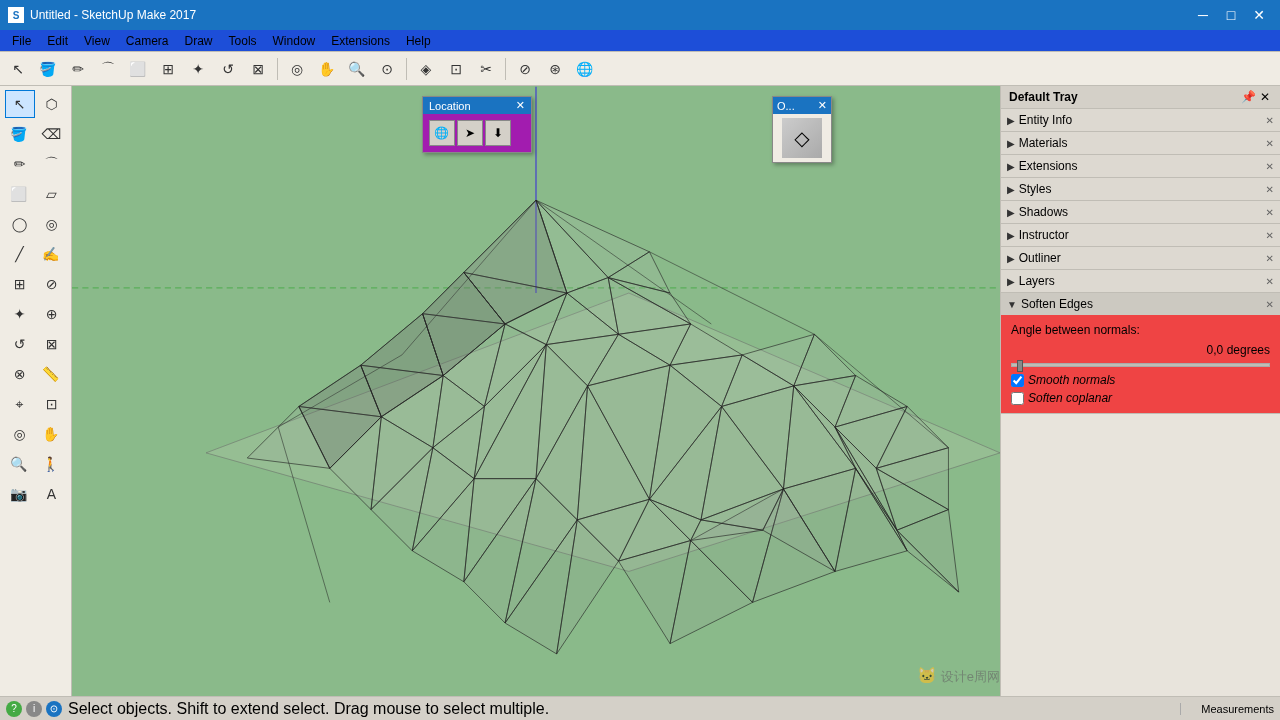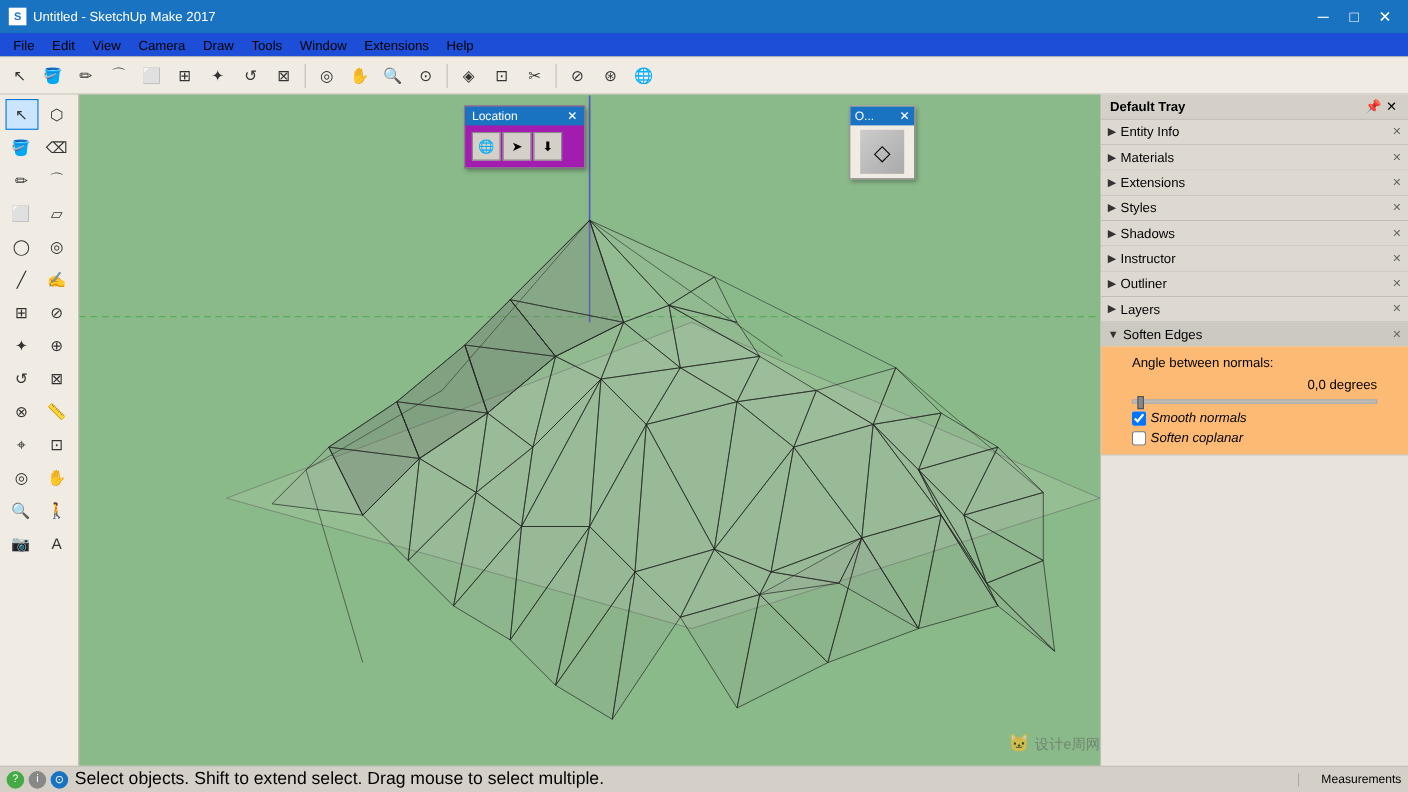--- a/index.html
+++ b/index.html
@@ -224,22 +224,22 @@
       gap: 4px;
       justify-content: space-between;
     }
     .panel-section-title { font-size: 12px; font-weight: 500; color: #000; }
     .panel-section-left { display: flex; align-items: center; gap: 4px; }
     .panel-arrow { font-size: 10px; color: #333; }
     .panel-close { font-size: 10px; color: #666; cursor: pointer; }
 
     
     #soften-edges-content {
-      padding: 8px 28px;
-      background: #fdba74;
+      padding: 8px 10px;
+      background: #ef4444;
     }
     #soften-edges-content .se-label { font-size: 12px; margin-bottom: 6px; color: #000; }
     #soften-edges-content .se-value { font-size: 12px; text-align: right; margin-bottom: 0; color: #000; }
     #se-slider-track {
       width: 100%;
       height: 4px;
       background: #c0bdb5;
       border: 1px solid #aaa;
       margin: 6px 0;
       position: relative;

